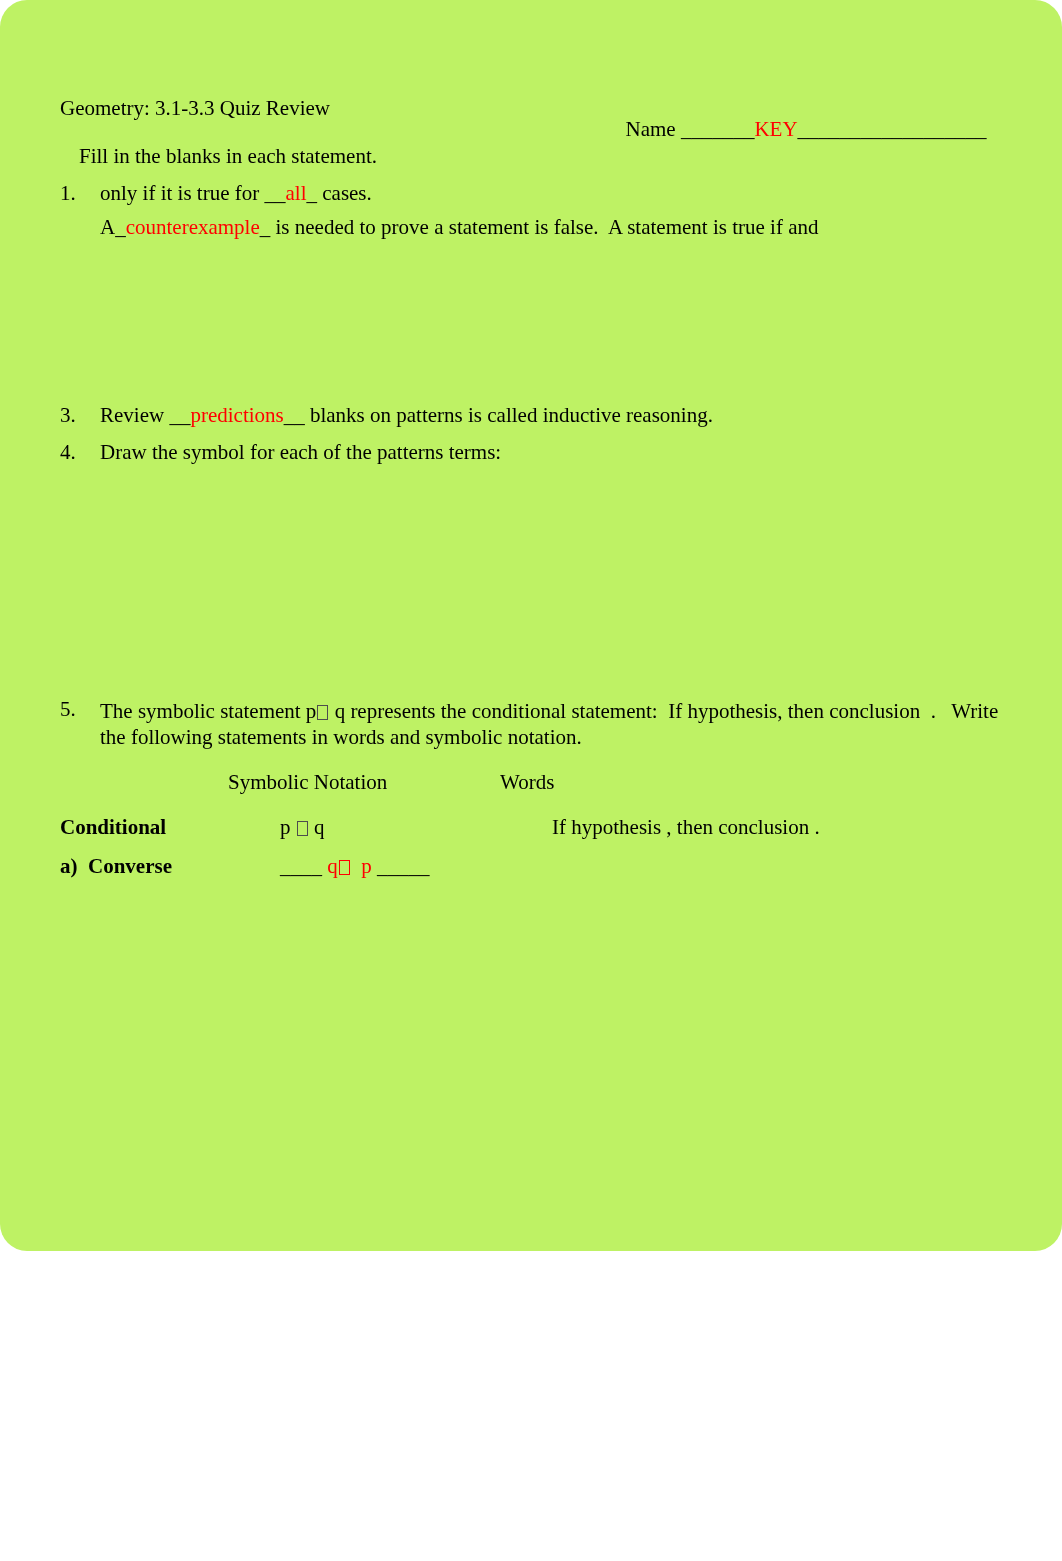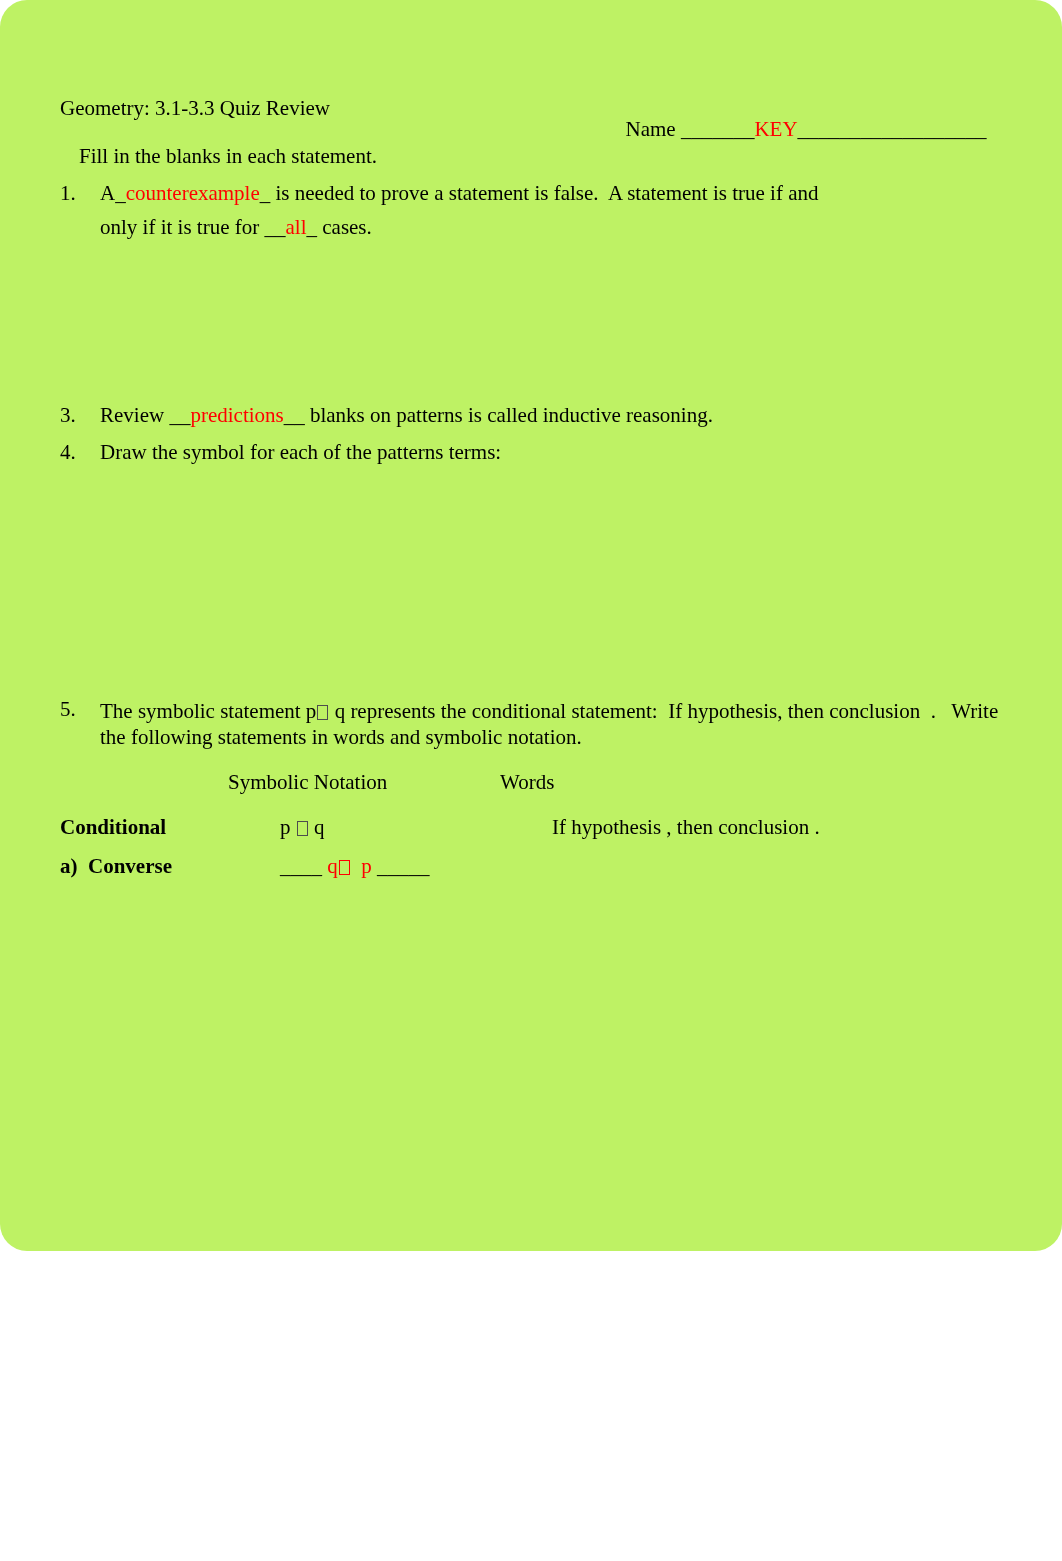--- a/index.html
+++ b/index.html
@@ -140,22 +140,22 @@
     <span class="name-block">
       <span>Name </span><span>_______</span><span class="ans">KEY</span><span>__________________</span>
     </span>
   </div>
 
   <div class="instruction">Fill in the blanks in each statement.</div>
 
   <div class="item" id="item1">
     <span class="item-num">1.</span>
     <span class="item-body">
+      <div class="item-line"><span>only if it is true for </span><span>__</span><span class="ans">all</span><span>_</span><span> cases.</span></div>
       <div class="item-line"><span>A</span><span>_</span><span class="ans">counterexample</span><span>_</span><span> is needed to prove a statement is false.  A statement is true if and</span></div>
-      <div class="item-line"><span>only if it is true for </span><span>__</span><span class="ans">all</span><span>_</span><span> cases.</span></div>
     </span>
   </div>
 
   <div class="item" id="item3">
     <span class="item-num">3.</span>
     <span class="item-body">
       <div class="item-line"><span>Review </span><span>__</span><span class="ans">predictions</span><span>__</span><span> blanks on patterns is called inductive reasoning.</span></div>
     </span>
   </div>
 

